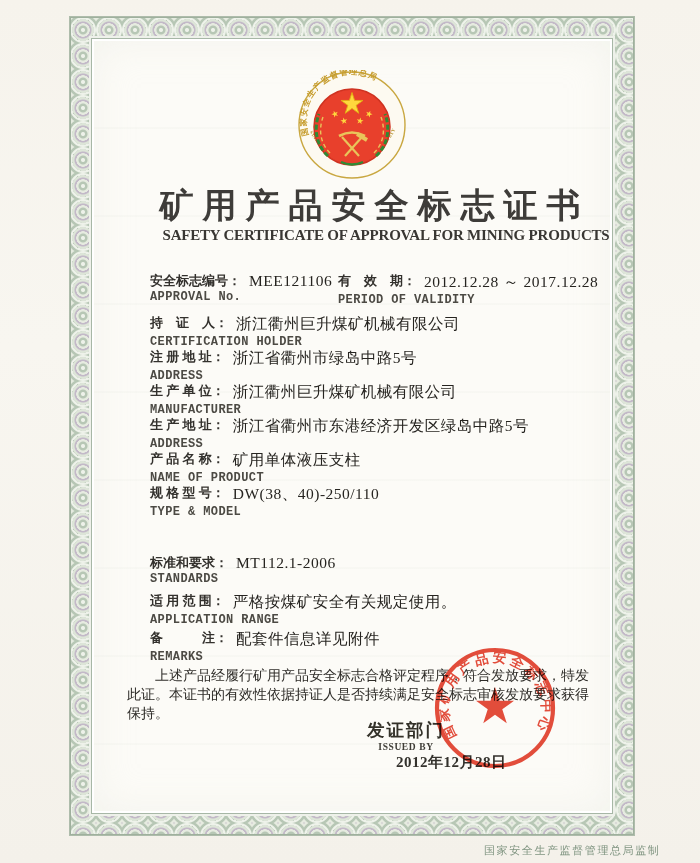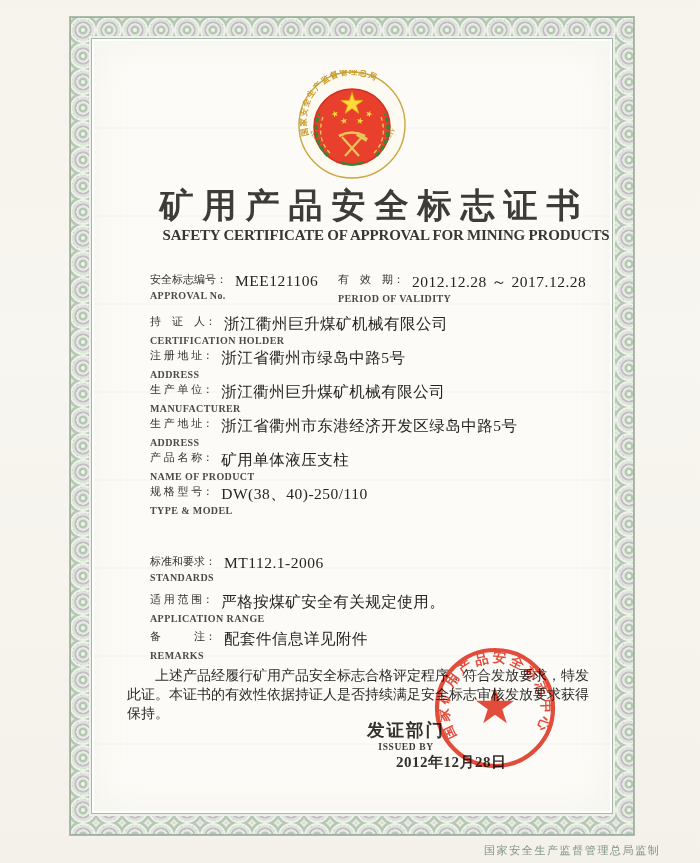--- a/index.html
+++ b/index.html
@@ -28,23 +28,23 @@
   .title{
     position:absolute;left:92px;top:183px;width:556px;text-align:center;
     font-size:34px;font-weight:bold;letter-spacing:9px;color:#3e3c39;
     font-family:"DejaVu Serif","Liberation Serif",serif;white-space:nowrap;text-indent:9px;
   }
   .subtitle{
     position:absolute;left:92px;top:227px;width:588px;text-align:center;
     font-size:15px;font-weight:bold;letter-spacing:-0.2px;color:#393733;white-space:nowrap;
   }
   .row{position:absolute;left:150px;width:460px;}
-  .zh-label{display:inline-block;font-size:11px;font-weight:400;color:#33312d;vertical-align:top;white-space:pre;}
+  .zh-label{display:inline-block;font-size:13px;font-weight:700;color:#33312d;vertical-align:top;white-space:pre;}
   .value{display:inline-block;font-size:15.5px;font-weight:500;color:#262420;margin-left:8px;vertical-align:top;white-space:nowrap;letter-spacing:.5px;}
-  .en-sub{font-size:10px;letter-spacing:.4px;color:#4c4a44;margin-top:0px;font-weight:bold;}
+  .en-sub{font-size:12px;letter-spacing:.4px;color:#4c4a44;margin-top:0px;font-weight:bold;font-family:Liberation Mono, monospace;}
   .pair{position:absolute;top:0;}
   .pair.p1{left:0;}
   .pair.p2{left:188px;}
   .statement{
     position:absolute;left:127px;top:666px;width:468px;
     font-size:14px;line-height:19px;color:#2e2c28;text-indent:2em;font-weight:500;
   }
   .issuer{position:absolute;left:336px;top:718px;width:140px;text-align:center;}
   .issuer-cn{font-size:17.5px;letter-spacing:2px;color:#333129;font-weight:600;}
   .issuer-en{font-size:9.5px;font-weight:bold;letter-spacing:.6px;color:#3f3d37;margin-top:0;}

